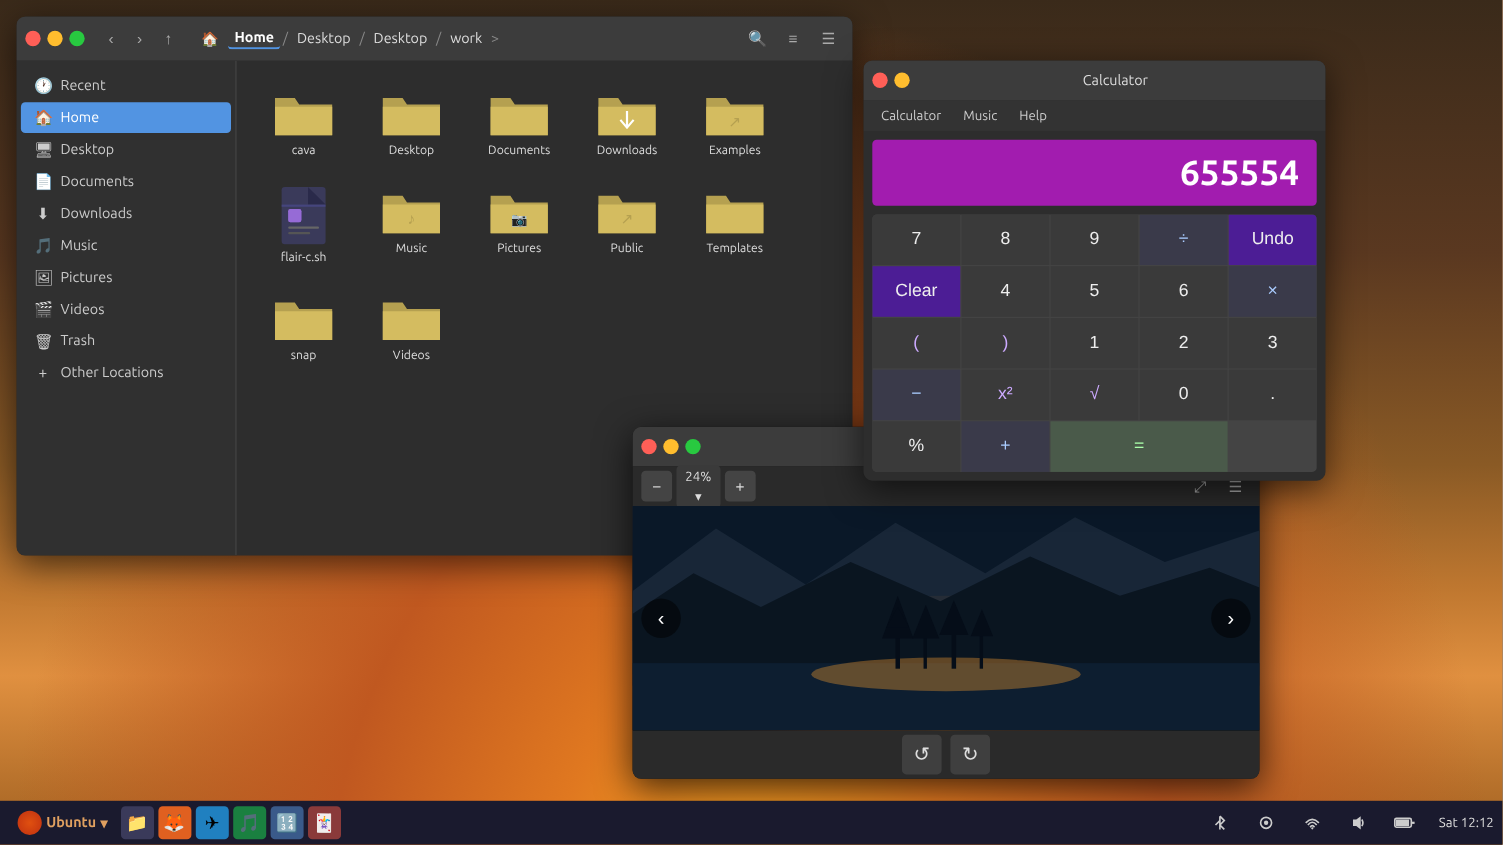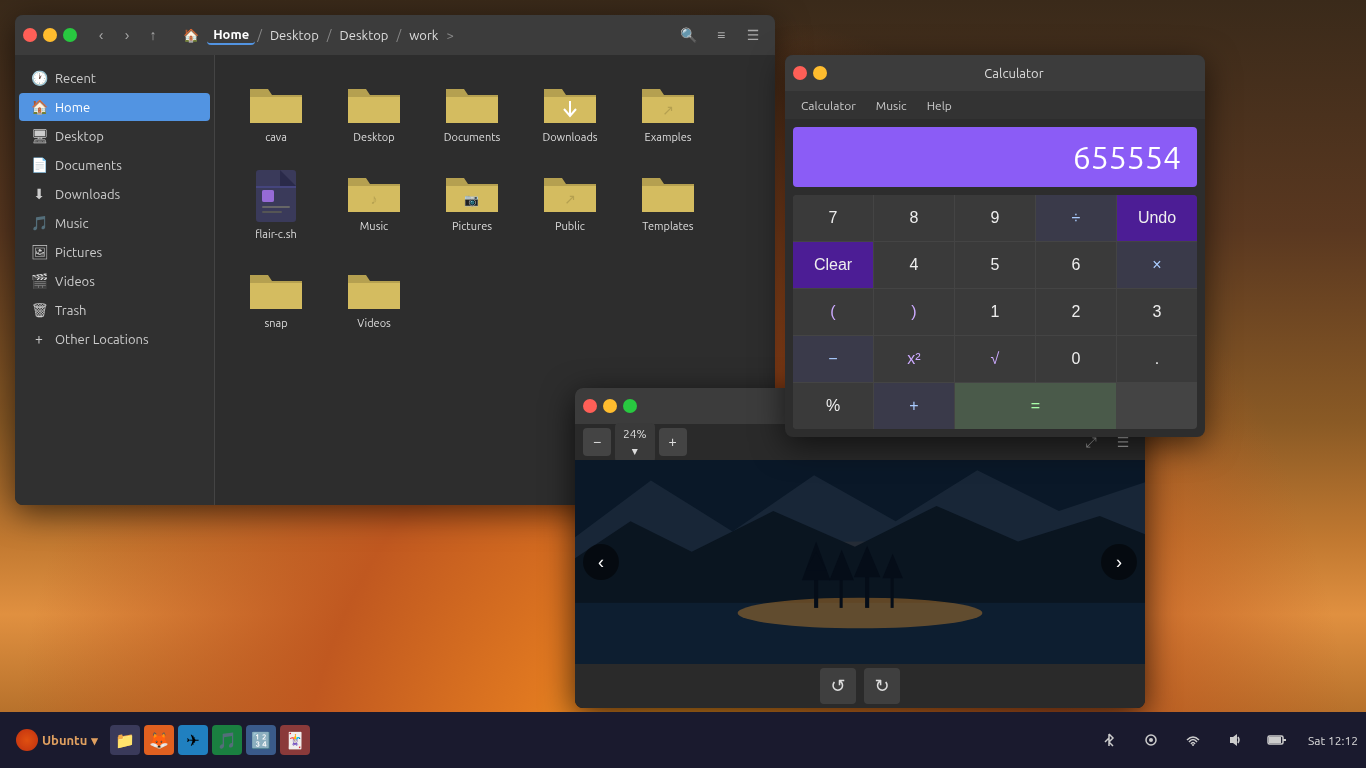--- a/index.html
+++ b/index.html
@@ -20,21 +20,21 @@
         radial-gradient(ellipse at 50% 110%, #f5a820 0%, #e07820 20%, #c05820 40%, transparent 70%),
         linear-gradient(180deg, #3a2a1a 0%, #5a3820 30%, #8a5a25 55%, #c07830 70%, #e09040 80%, #a06020 100%);
     }
 
     
     .taskbar {
       position: absolute;
       bottom: 0;
       left: 0;
       right: 0;
-      height: 56px;
+      height: 40px;
       background: #1a1a2e;
       display: flex;
       align-items: center;
       padding: 0 8px;
       z-index: 1000;
       gap: 4px;
     }
     .taskbar-ubuntu {
       display: flex;
       align-items: center;
@@ -265,28 +265,28 @@
       gap: 4px;
     }
     .calc-menu-item {
       padding: 2px 8px;
       color: #ccc;
       font-size: 12px;
       cursor: pointer;
       border-radius: 3px;
     }
     .calc-display {
-      background: #8b5cf6;
+      background: #a21caf;
       margin: 8px;
       border-radius: 4px;
       padding: 12px 16px;
       text-align: left;
       font-size: 32px;
       color: white;
-      font-weight: 400;
+      font-weight: 700;
       min-height: 60px;
       display: flex;
       align-items: center;
       justify-content: flex-end;
     }
     .calc-buttons {
       display: grid;
       grid-template-columns: repeat(5, 1fr);
       gap: 1px;
       background: #444;

